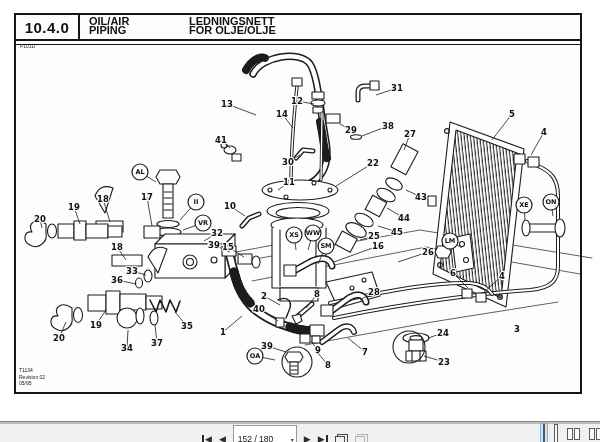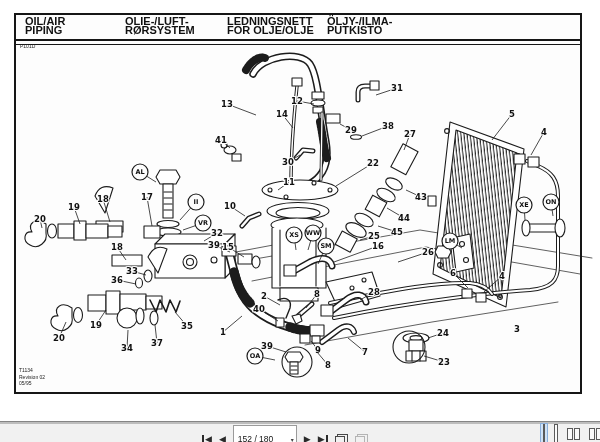--- a/index.html
+++ b/index.html
@@ -47,35 +47,28 @@
   .pgico .ln{margin:2px 1px 0 1px;height:7px;
              background:repeating-linear-gradient(to bottom,#6a6a6a 0 1px,transparent 1px 3px);}
   .two{display:flex;gap:1px;}
   .two .pgico{width:6px;}
 </style>
 </head>
 <body>
 
 <div class="page">
   <div class="hdr">
+    <div class="hdr-num">10.4.0</div>
     <div class="hdr-cell c1">
       <div>OIL/AIR</div>
         <div>PIPING</div>
     </div>
-    <div class="hdr-cell c2">
-      <div>OLIE-/LUFT-</div>
-        <div>RØRSYSTEM</div>
-    </div>
     <div class="hdr-cell c4">
       <div>LEDNINGSNETT</div>
         <div>FOR OLJE/OLJE</div>
-    </div>
-    <div class="hdr-cell c5">
-      <div>ÖLJY-/ILMA-</div>
-        <div>PUTKISTO</div>
     </div>
   </div>
   <div class="hairline"></div>
   <div class="doccode">P101D</div>
   <div class="footnote">
     <div>T1134</div>
     <div>Revision 02</div>
     <div>05/95</div>
   </div>
 </div>

